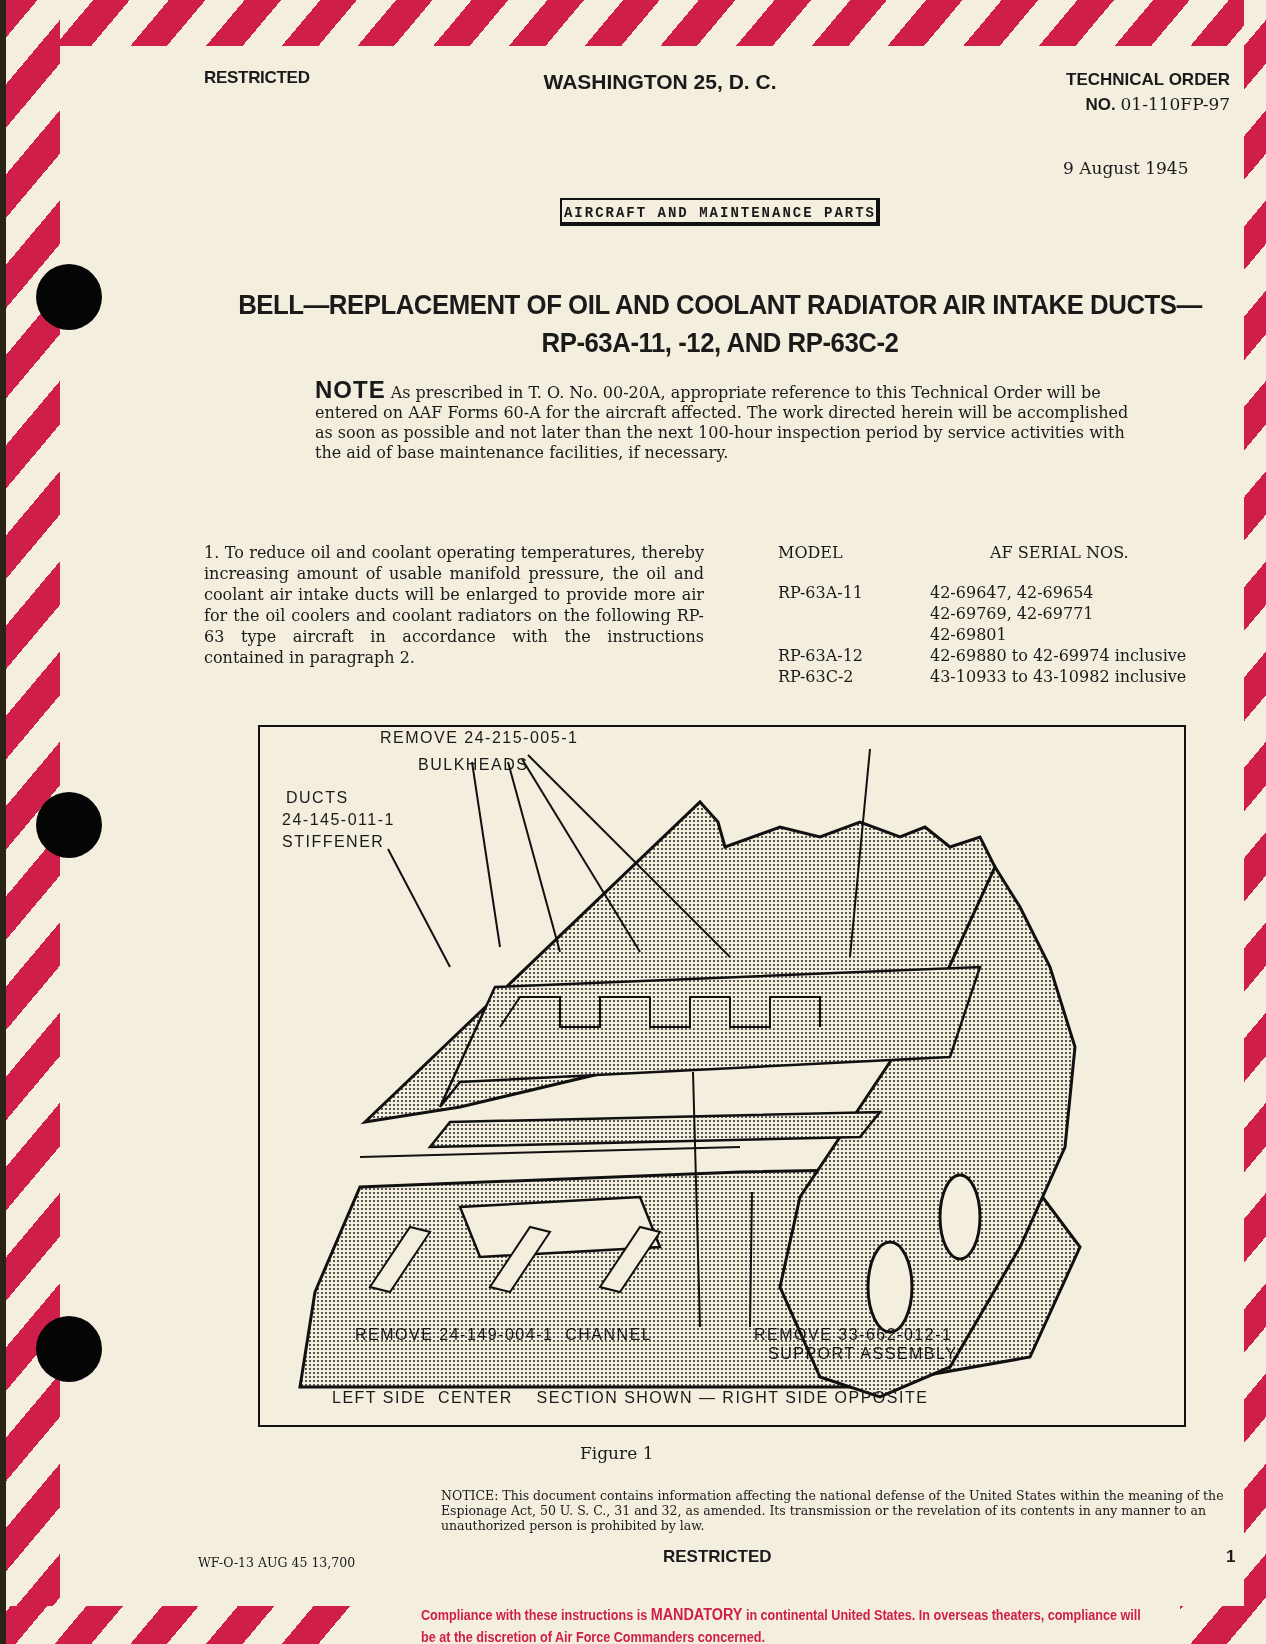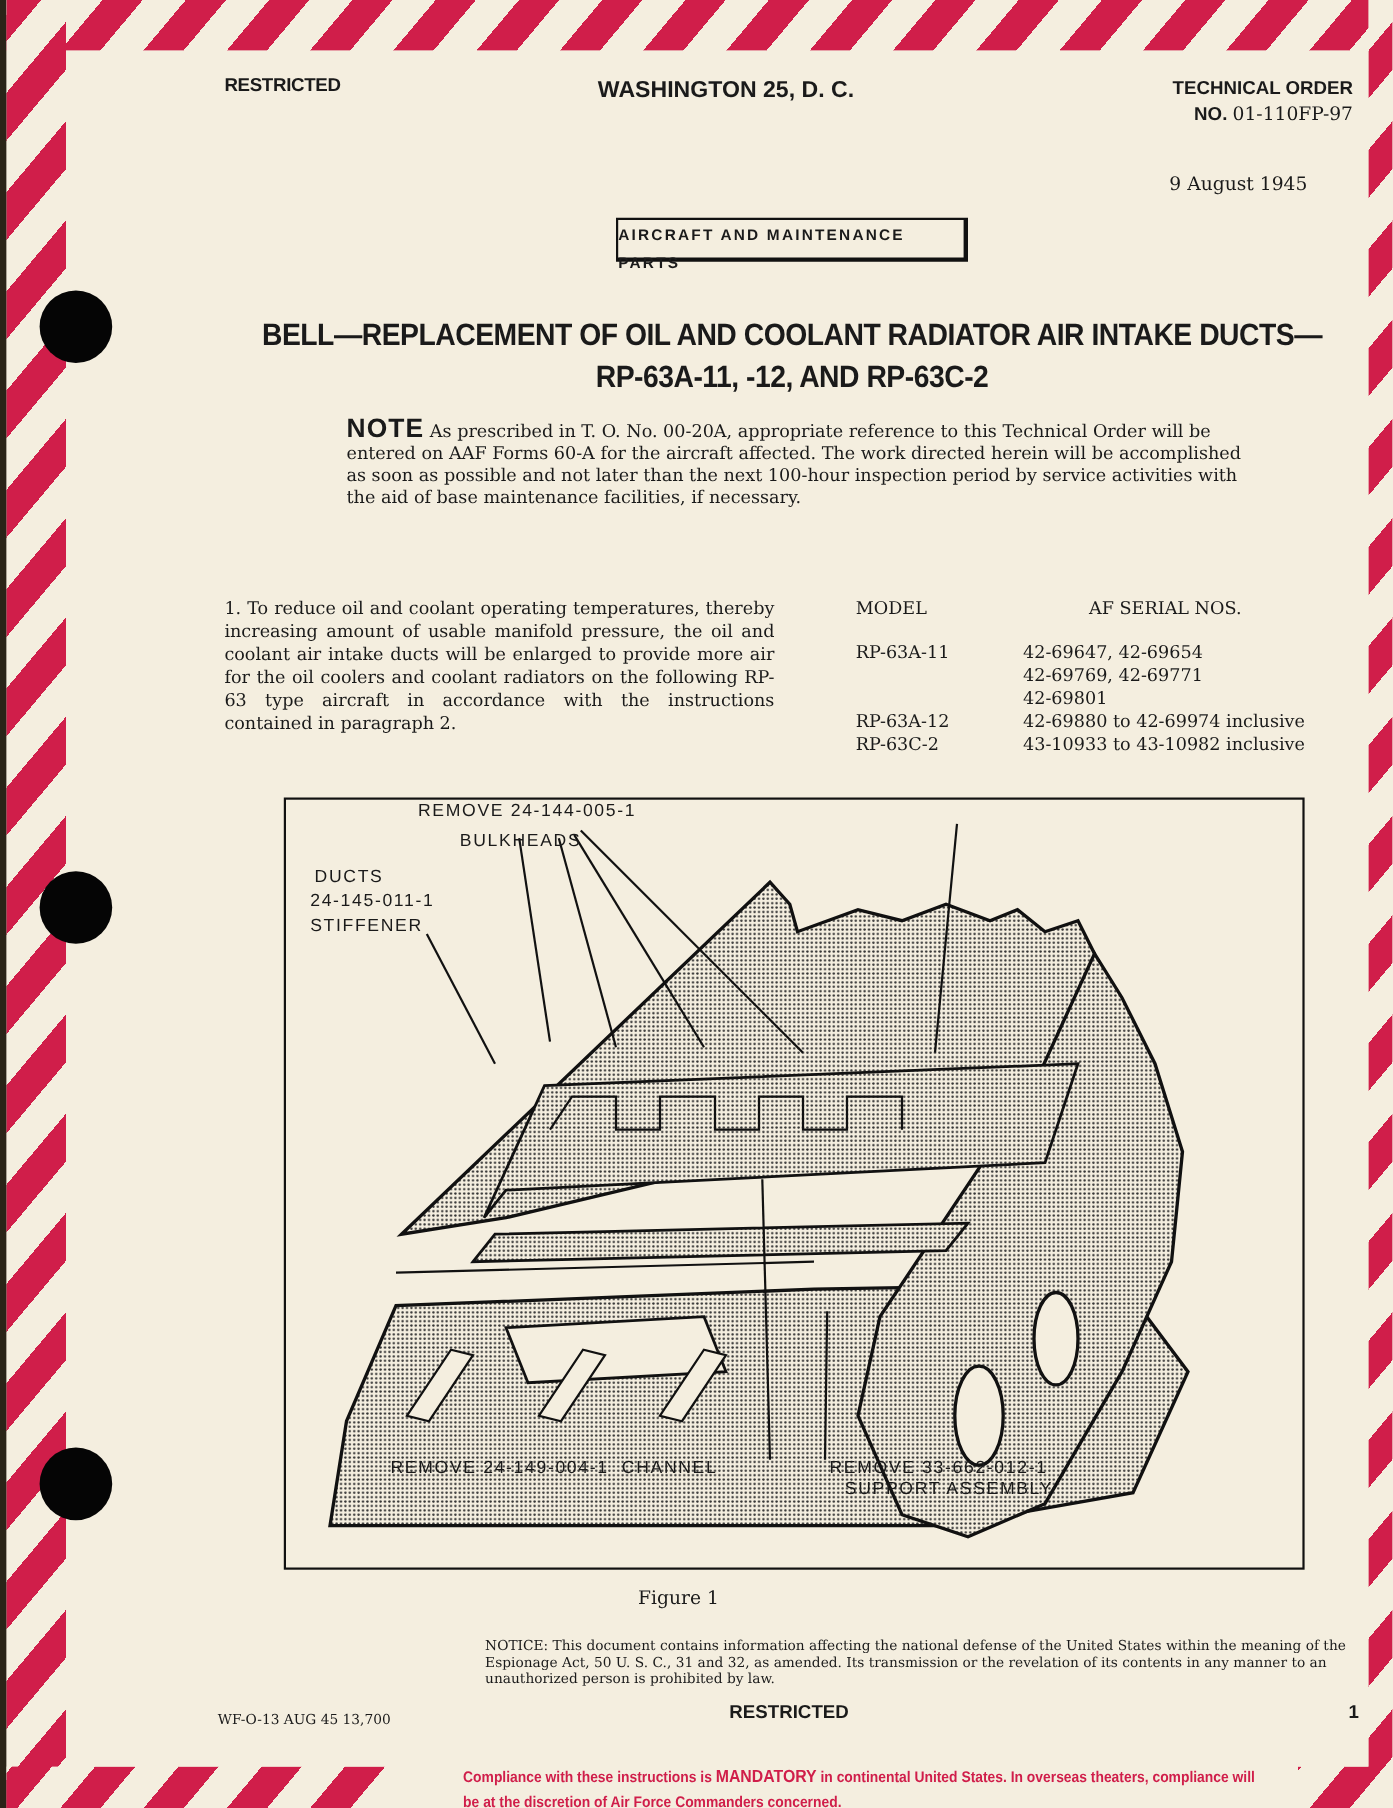--- a/index.html
+++ b/index.html
@@ -21,23 +21,23 @@
   .paper { position:absolute; left:60px; top:46px; width:1184px; height:1560px; background:#f4eedf; }
   .bottom-gap { position:absolute; left:350px; top:1600px; width:830px; height:44px; background:#f4eedf; }
   .hole { position:absolute; width:66px; height:66px; border-radius:50%; background:#050505; left:36px; }
   .sans { font-family:"Liberation Sans", sans-serif; font-weight:bold; }
   .abs { position:absolute; }
   .hdr-restricted { left:204px; top:68px; font-size:17px; letter-spacing:-0.3px; }
   .hdr-center { left:400px; top:68px; width:520px; text-align:center; font-size:21px; line-height:27px; }
   .hdr-to { left:1066px; top:68px; font-size:17px; line-height:24px;text-align:right; }
   .hdr-to .num { font-family:"DejaVu Serif", serif; font-weight:normal; font-size:17px; }
   .hdr-date { left:1063px; top:158px; font-size:17px; }
-  .cat-box { left:560px; top:198px; width:320px; height:40px; border:2px solid #111;
+  .cat-box { left:560px; top:198px; width:320px; height:28px; border:2px solid #111;
     border-right-width:4px; border-bottom-width:4px; box-sizing:border-box;
-    font-size:14px; letter-spacing:2px; text-align:left; line-height:26px; }
+    font-size:14px; letter-spacing:2px; text-align:right; line-height:26px;font-family:Liberation Mono, monospace; }
   .title { left:190px; top:286px; width:1060px; text-align:center; font-size:28px; line-height:38px;
     font-family:"Liberation Sans", sans-serif; font-weight:bold; letter-spacing:-0.5px; transform:scaleX(0.92); transform-origin:center; }
   .note { left:315px; top:380px; width:820px; font-size:16px; line-height:20px; }
   .note-label { font-family:"Liberation Sans", sans-serif; font-weight:900; font-size:24px; letter-spacing:1px; }
   .para { left:204px; top:542px; width:500px; font-size:16px; line-height:21px; text-align:justify; }
   .tbl { left:778px; top:542px; font-size:16px; line-height:21px; }
   .tbl .row { display:flex; }
   .tbl .c1 { width:152px; }
   .tbl .c2 { width:300px; }
   .fig { left:258px; top:725px; width:928px; height:702px; border:2px solid #111; box-sizing:border-box; }
@@ -148,28 +148,29 @@
 
       <line x1="212" y1="35" x2="240" y2="220" stroke="#111" stroke-width="2"></line>
       <line x1="248" y1="35" x2="300" y2="225" stroke="#111" stroke-width="2"></line>
       <line x1="262" y1="32" x2="380" y2="225" stroke="#111" stroke-width="2"></line>
       <line x1="268" y1="28" x2="470" y2="230" stroke="#111" stroke-width="2"></line>
       <line x1="610" y1="22" x2="590" y2="230" stroke="#111" stroke-width="2"></line>
       <line x1="128" y1="122" x2="190" y2="240" stroke="#111" stroke-width="2"></line>
       <line x1="433" y1="345" x2="440" y2="600" stroke="#111" stroke-width="2"></line>
       <line x1="492" y1="465" x2="490" y2="600" stroke="#111" stroke-width="2"></line>
     </svg>
-    <div class="lbl" style="left:120px;top:0px">REMOVE 24-144-005-1</div>
+    <div class="lbl" style="left:120px;top:0px">REMOVE 24-215-005-1</div>
     <div class="lbl" style="left:158px;top:27px">BULKHEADS</div>
     <div class="lbl" style="left:26px;top:60px">DUCTS</div>
     <div class="lbl" style="left:22px;top:82px">24-145-011-1</div>
     <div class="lbl" style="left:22px;top:104px">STIFFENER</div>
     <div class="lbl" style="left:95px;top:597px;white-space:pre">REMOVE 24-149-004-1  CHANNEL</div>
     <div class="lbl" style="left:494px;top:597px">REMOVE 33-662-012-1</div>
     <div class="lbl" style="left:508px;top:616px">SUPPORT ASSEMBLY</div>
+    <div class="lbl" style="left:72px;top:660px;white-space:pre">LEFT SIDE  CENTER    SECTION SHOWN — RIGHT SIDE OPPOSITE</div>
   </div>
   <div class="abs fig-caption">Figure 1</div>
 
   <div class="abs notice">NOTICE: This document contains information affecting the national defense of the United States within the meaning of the Espionage Act, 50 U. S. C., 31 and 32, as amended. Its transmission or the revelation of its contents in any manner to an unauthorized person is prohibited by law.</div>
 
   <div class="abs wf">WF-O-13 AUG 45  13,700</div>
   <div class="abs sans ftr-restricted">RESTRICTED</div>
   <div class="abs sans pagenum">1</div>
 
   <div class="abs mandatory">

